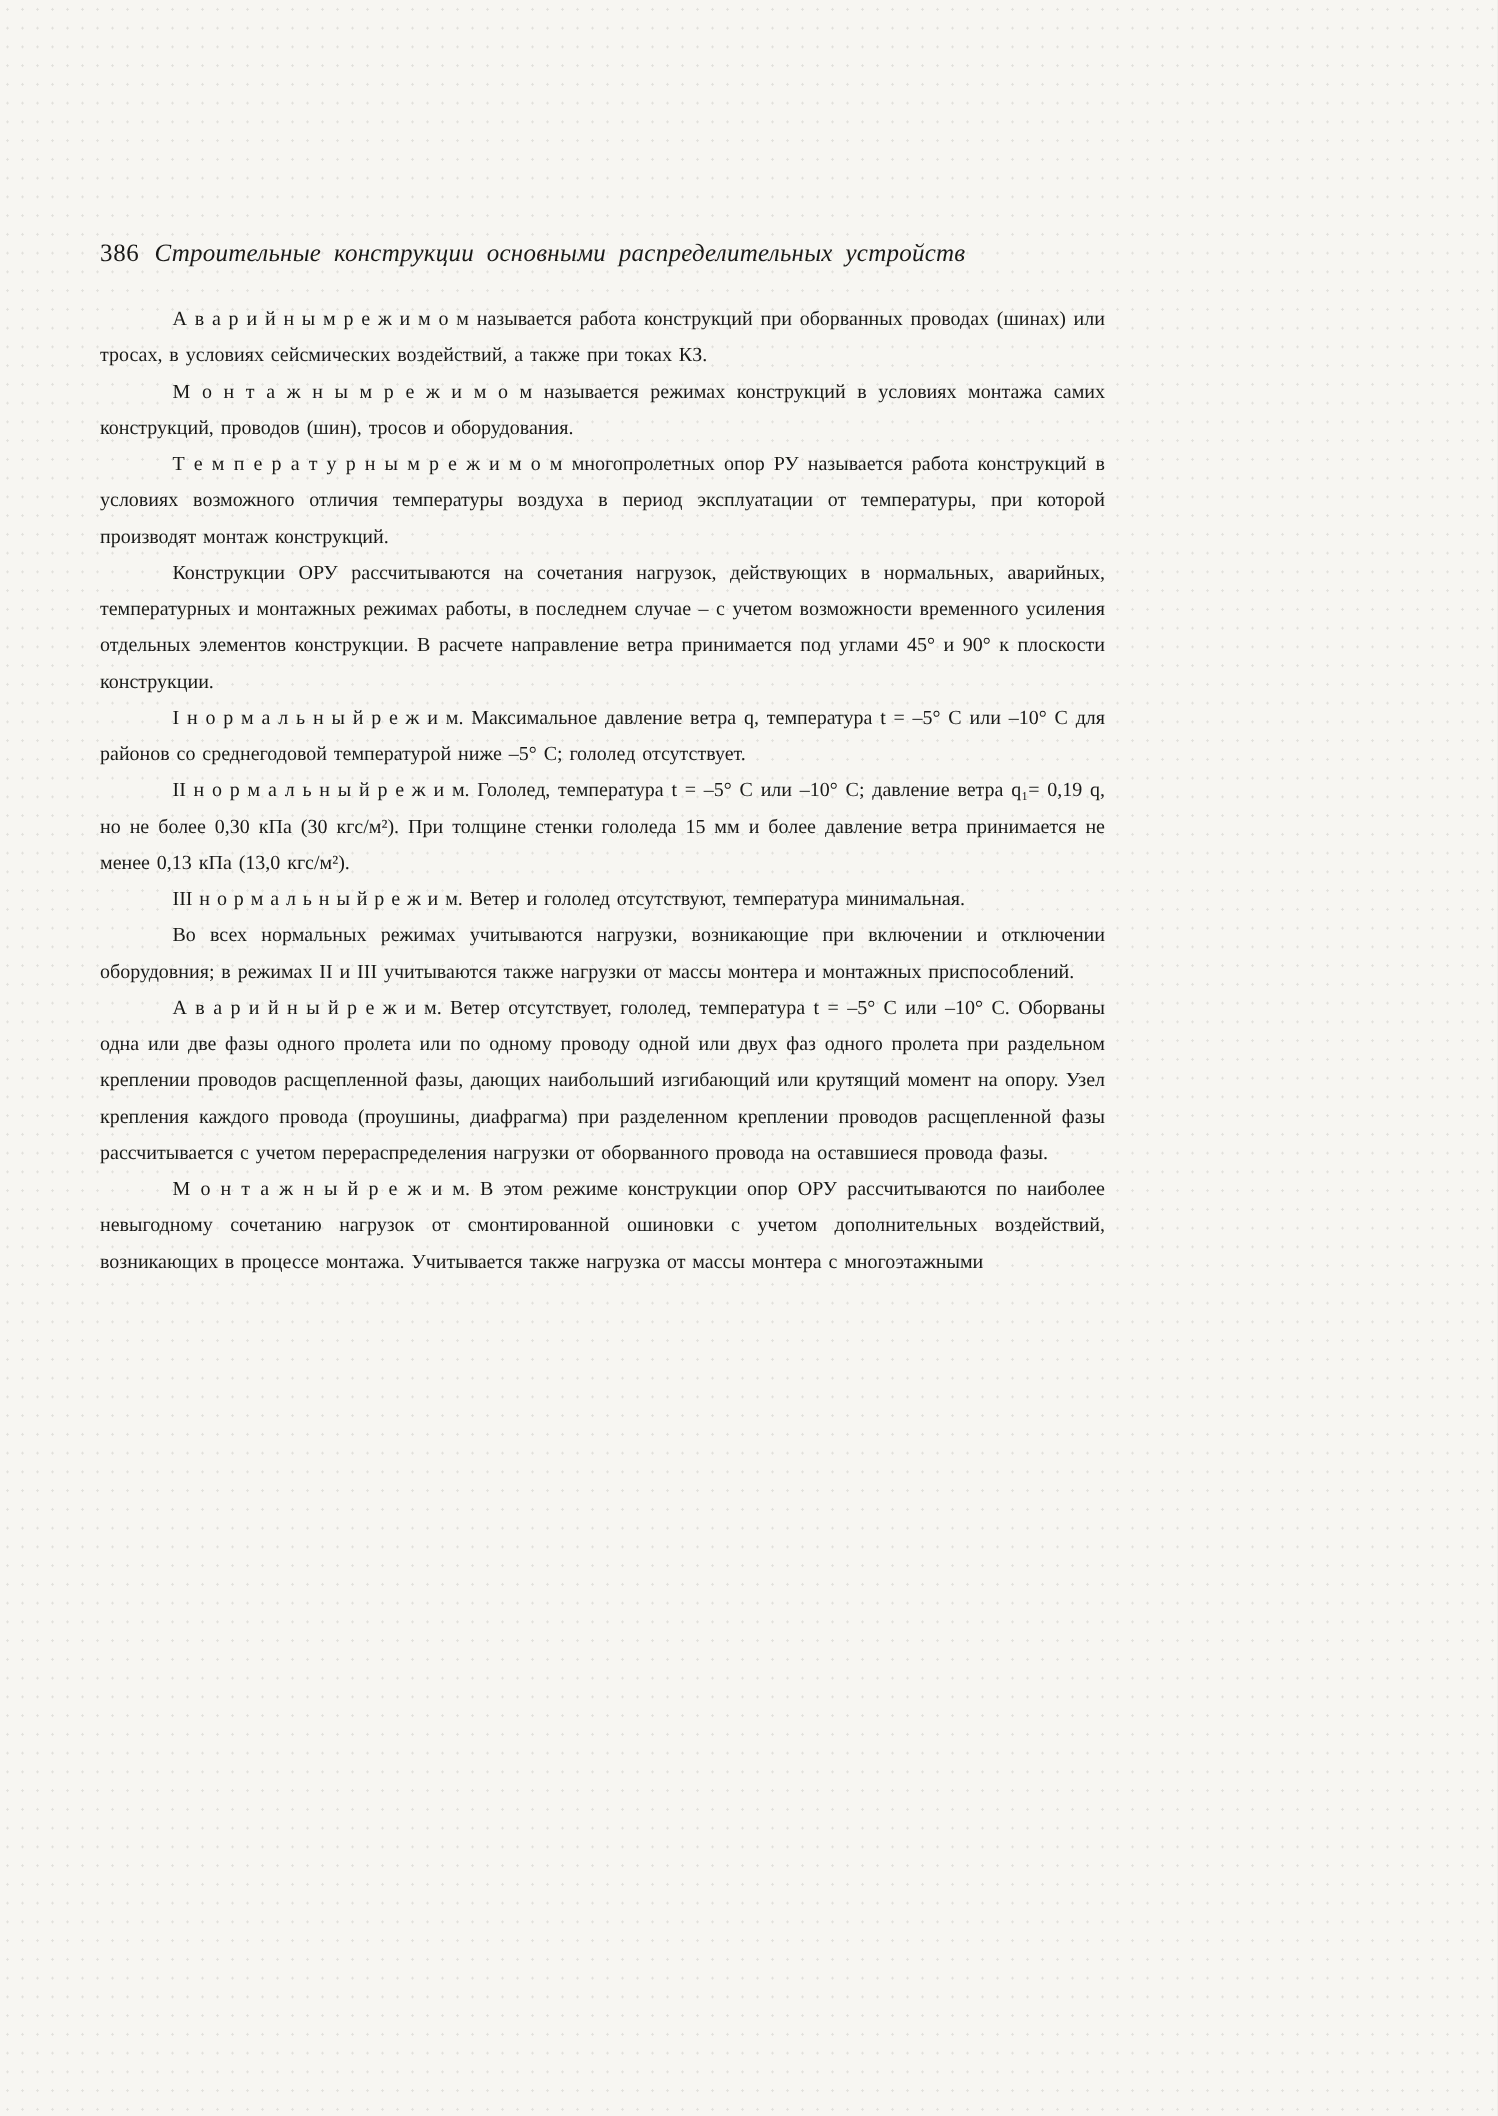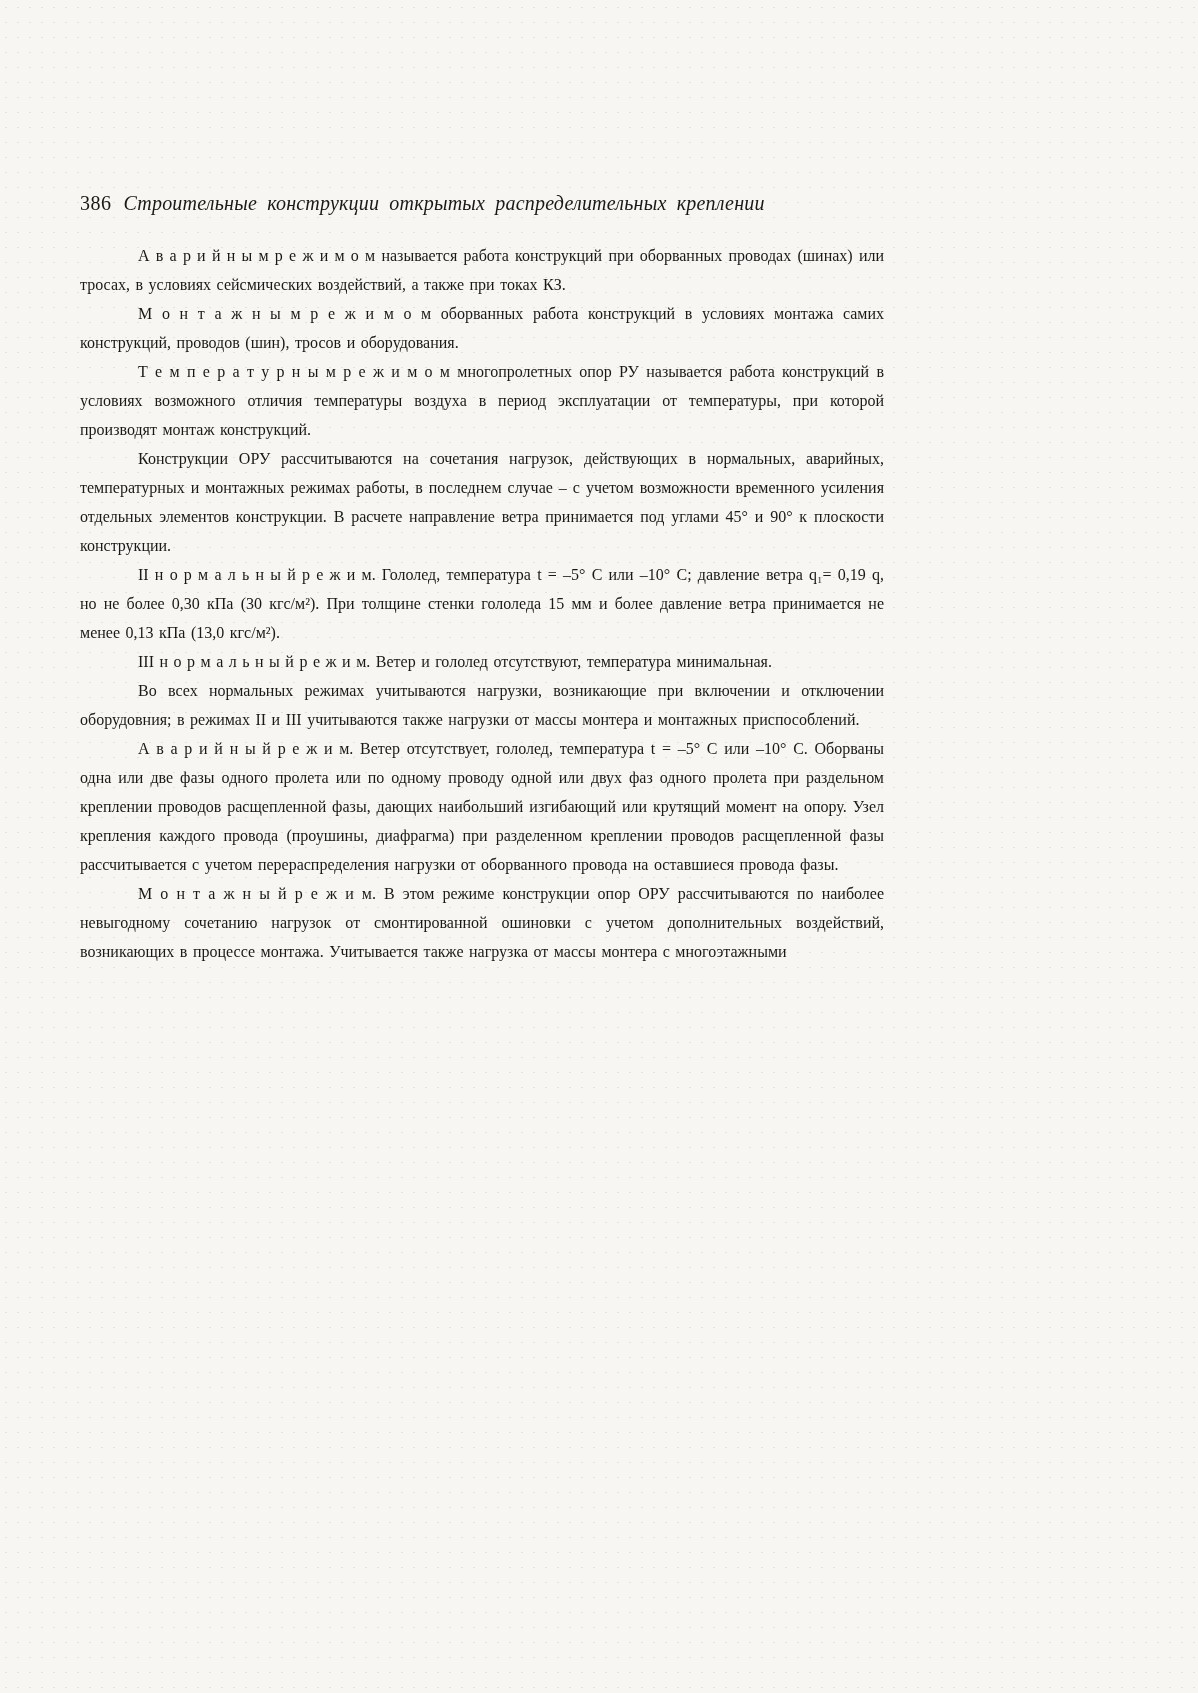--- a/index.html
+++ b/index.html
@@ -50,26 +50,27 @@
     text-indent: 58px;
     word-spacing: 1.5px;
   }
 </style>
 </head>
 <body>
 
 <div class="page">
   <header class="running-head">
     <span class="pagenum">386</span>
-    <span class="running-title">Строительные  конструкции открытых  распределительных  креплении</span>
+    <span class="running-title">Строительные  конструкции основными  распределительных  устройств</span>
   </header>
   <main class="body-text">
     <p>А в а р и й н ы м  р е ж и м о м  называется работа конструкций при оборванных проводах (шинах) или тросах, в условиях сейсмических воздействий, а также  при токах  КЗ.</p>
-    <p>М о н т а ж н ы м  р е ж и м о м  оборванных работа конструкций в условиях  монтажа  самих  конструкций,  проводов  (шин),  тросов  и  оборудования.</p>
+    <p>М о н т а ж н ы м  р е ж и м о м  называется режимах конструкций в условиях  монтажа  самих  конструкций,  проводов  (шин),  тросов  и  оборудования.</p>
     <p>Т е м п е р а т у р н ы м  р е ж и м о м  многопролетных опор РУ называется работа конструкций в условиях возможного отличия температуры воздуха в период эксплуатации от температуры, при которой производят монтаж конструкций.</p>
     <p>Конструкции ОРУ рассчитываются на сочетания нагрузок, действующих в нормальных, аварийных, температурных и монтажных режимах работы, в последнем случае – с учетом возможности временного усиления отдельных элементов конструкции. В расчете направление ветра принимается под углами 45° и 90° к плоскости конструкции.</p>
+    <p>I  н о р м а л ь н ы й  р е ж и м.  Максимальное давление ветра q, температура t = –5° С или –10° С для районов со среднегодовой температурой ниже –5° С; гололед отсутствует.</p>
     <p>II  н о р м а л ь н ы й   р е ж и м.  Гололед,  температура   t = –5° С  или –10° С; давление ветра q₁= 0,19 q, но не более 0,30 кПа (30 кгс/м²). При толщине  стенки  гололеда  15 мм  и  более  давление  ветра принимается не менее 0,13 кПа (13,0 кгс/м²).</p>
     <p>III  н о р м а л ь н ы й  р е ж и м.  Ветер и гололед отсутствуют, температура минимальная.</p>
     <p>Во всех нормальных режимах учитываются нагрузки, возникающие при включении и отключении оборудовния; в режимах II и III учитываются также нагрузки от массы монтера и монтажных приспособлений.</p>
     <p>А в а р и й н ы й   р е ж и м.  Ветер  отсутствует,  гололед,  температура t = –5° С или –10° С. Оборваны одна или две фазы одного пролета или по одному проводу одной или двух фаз одного пролета при раздельном креплении проводов расщепленной фазы, дающих наибольший изгибающий или крутящий момент на опору. Узел крепления каждого провода (проушины, диафрагма) при разделенном креплении проводов расщепленной фазы рассчитывается с учетом перераспределения нагрузки от оборванного провода на оставшиеся провода фазы.</p>
     <p>М о н т а ж н ы й   р е ж и м.  В этом режиме конструкции опор ОРУ рассчитываются по наиболее невыгодному сочетанию нагрузок от смонтированной ошиновки с учетом дополнительных воздействий, возникающих в процессе монтажа. Учитывается также нагрузка от массы монтера с многоэтажными</p>
   </main>
 </div>
 
 </body></html>

